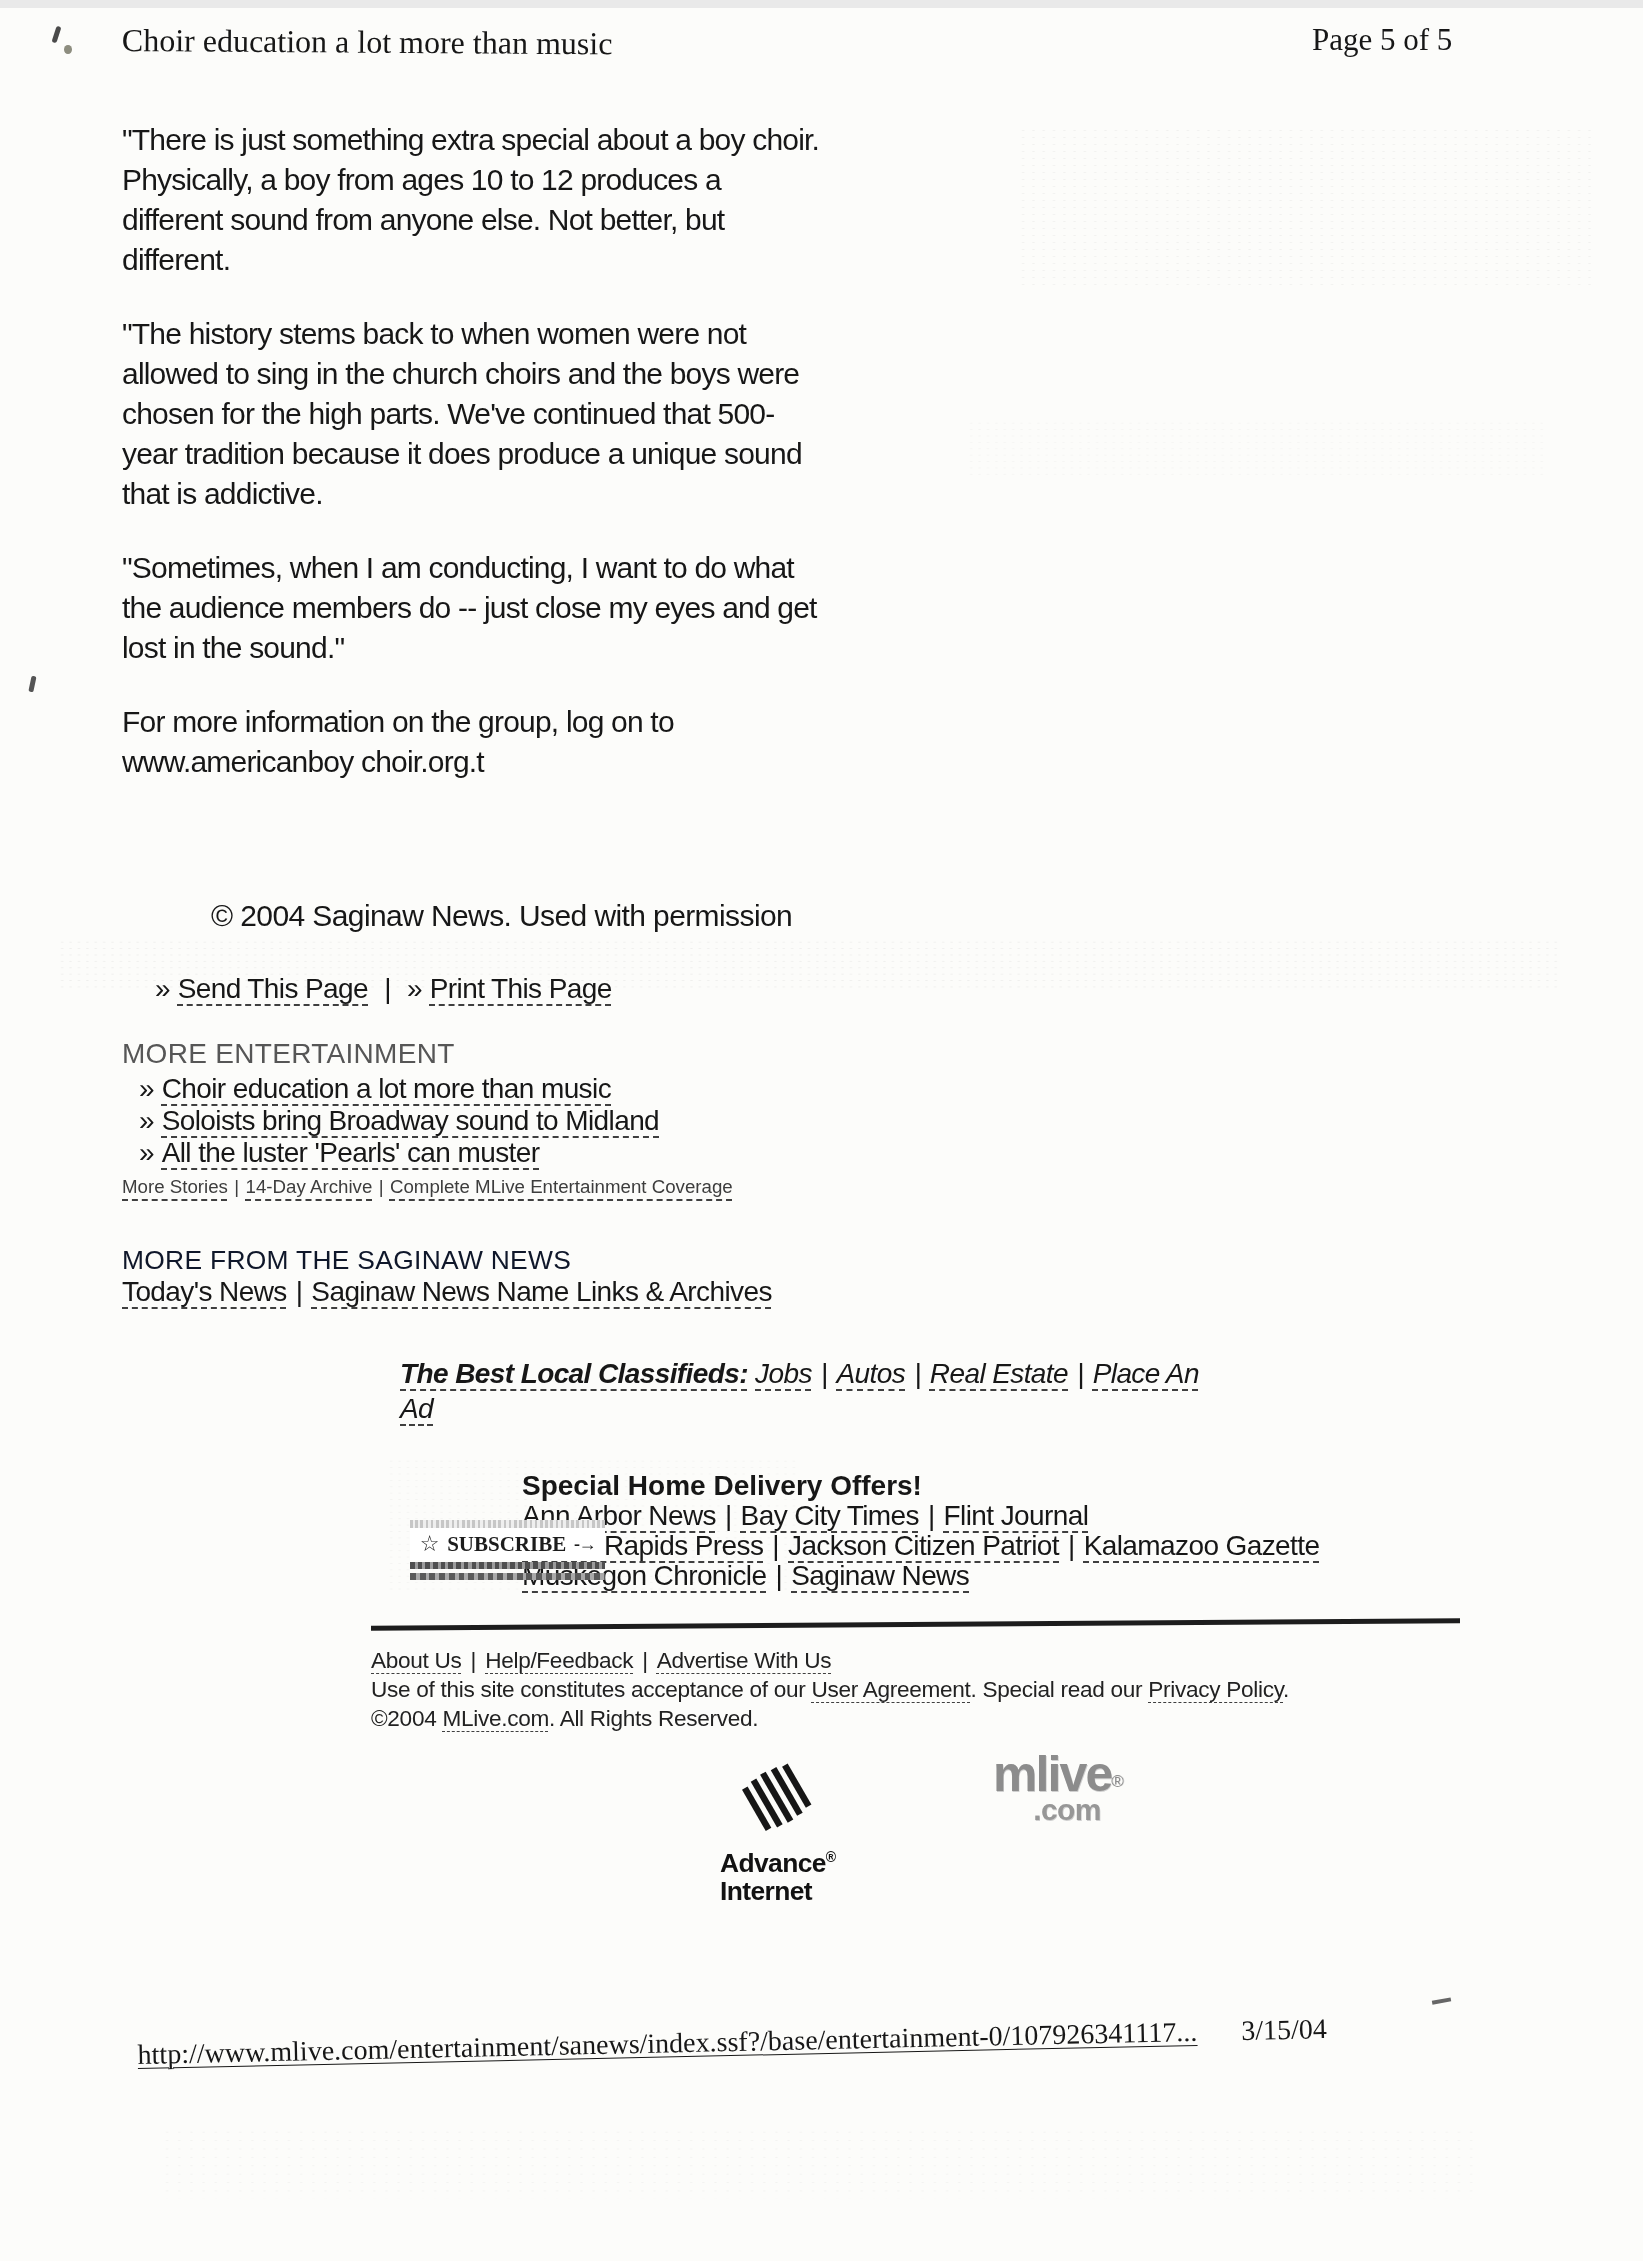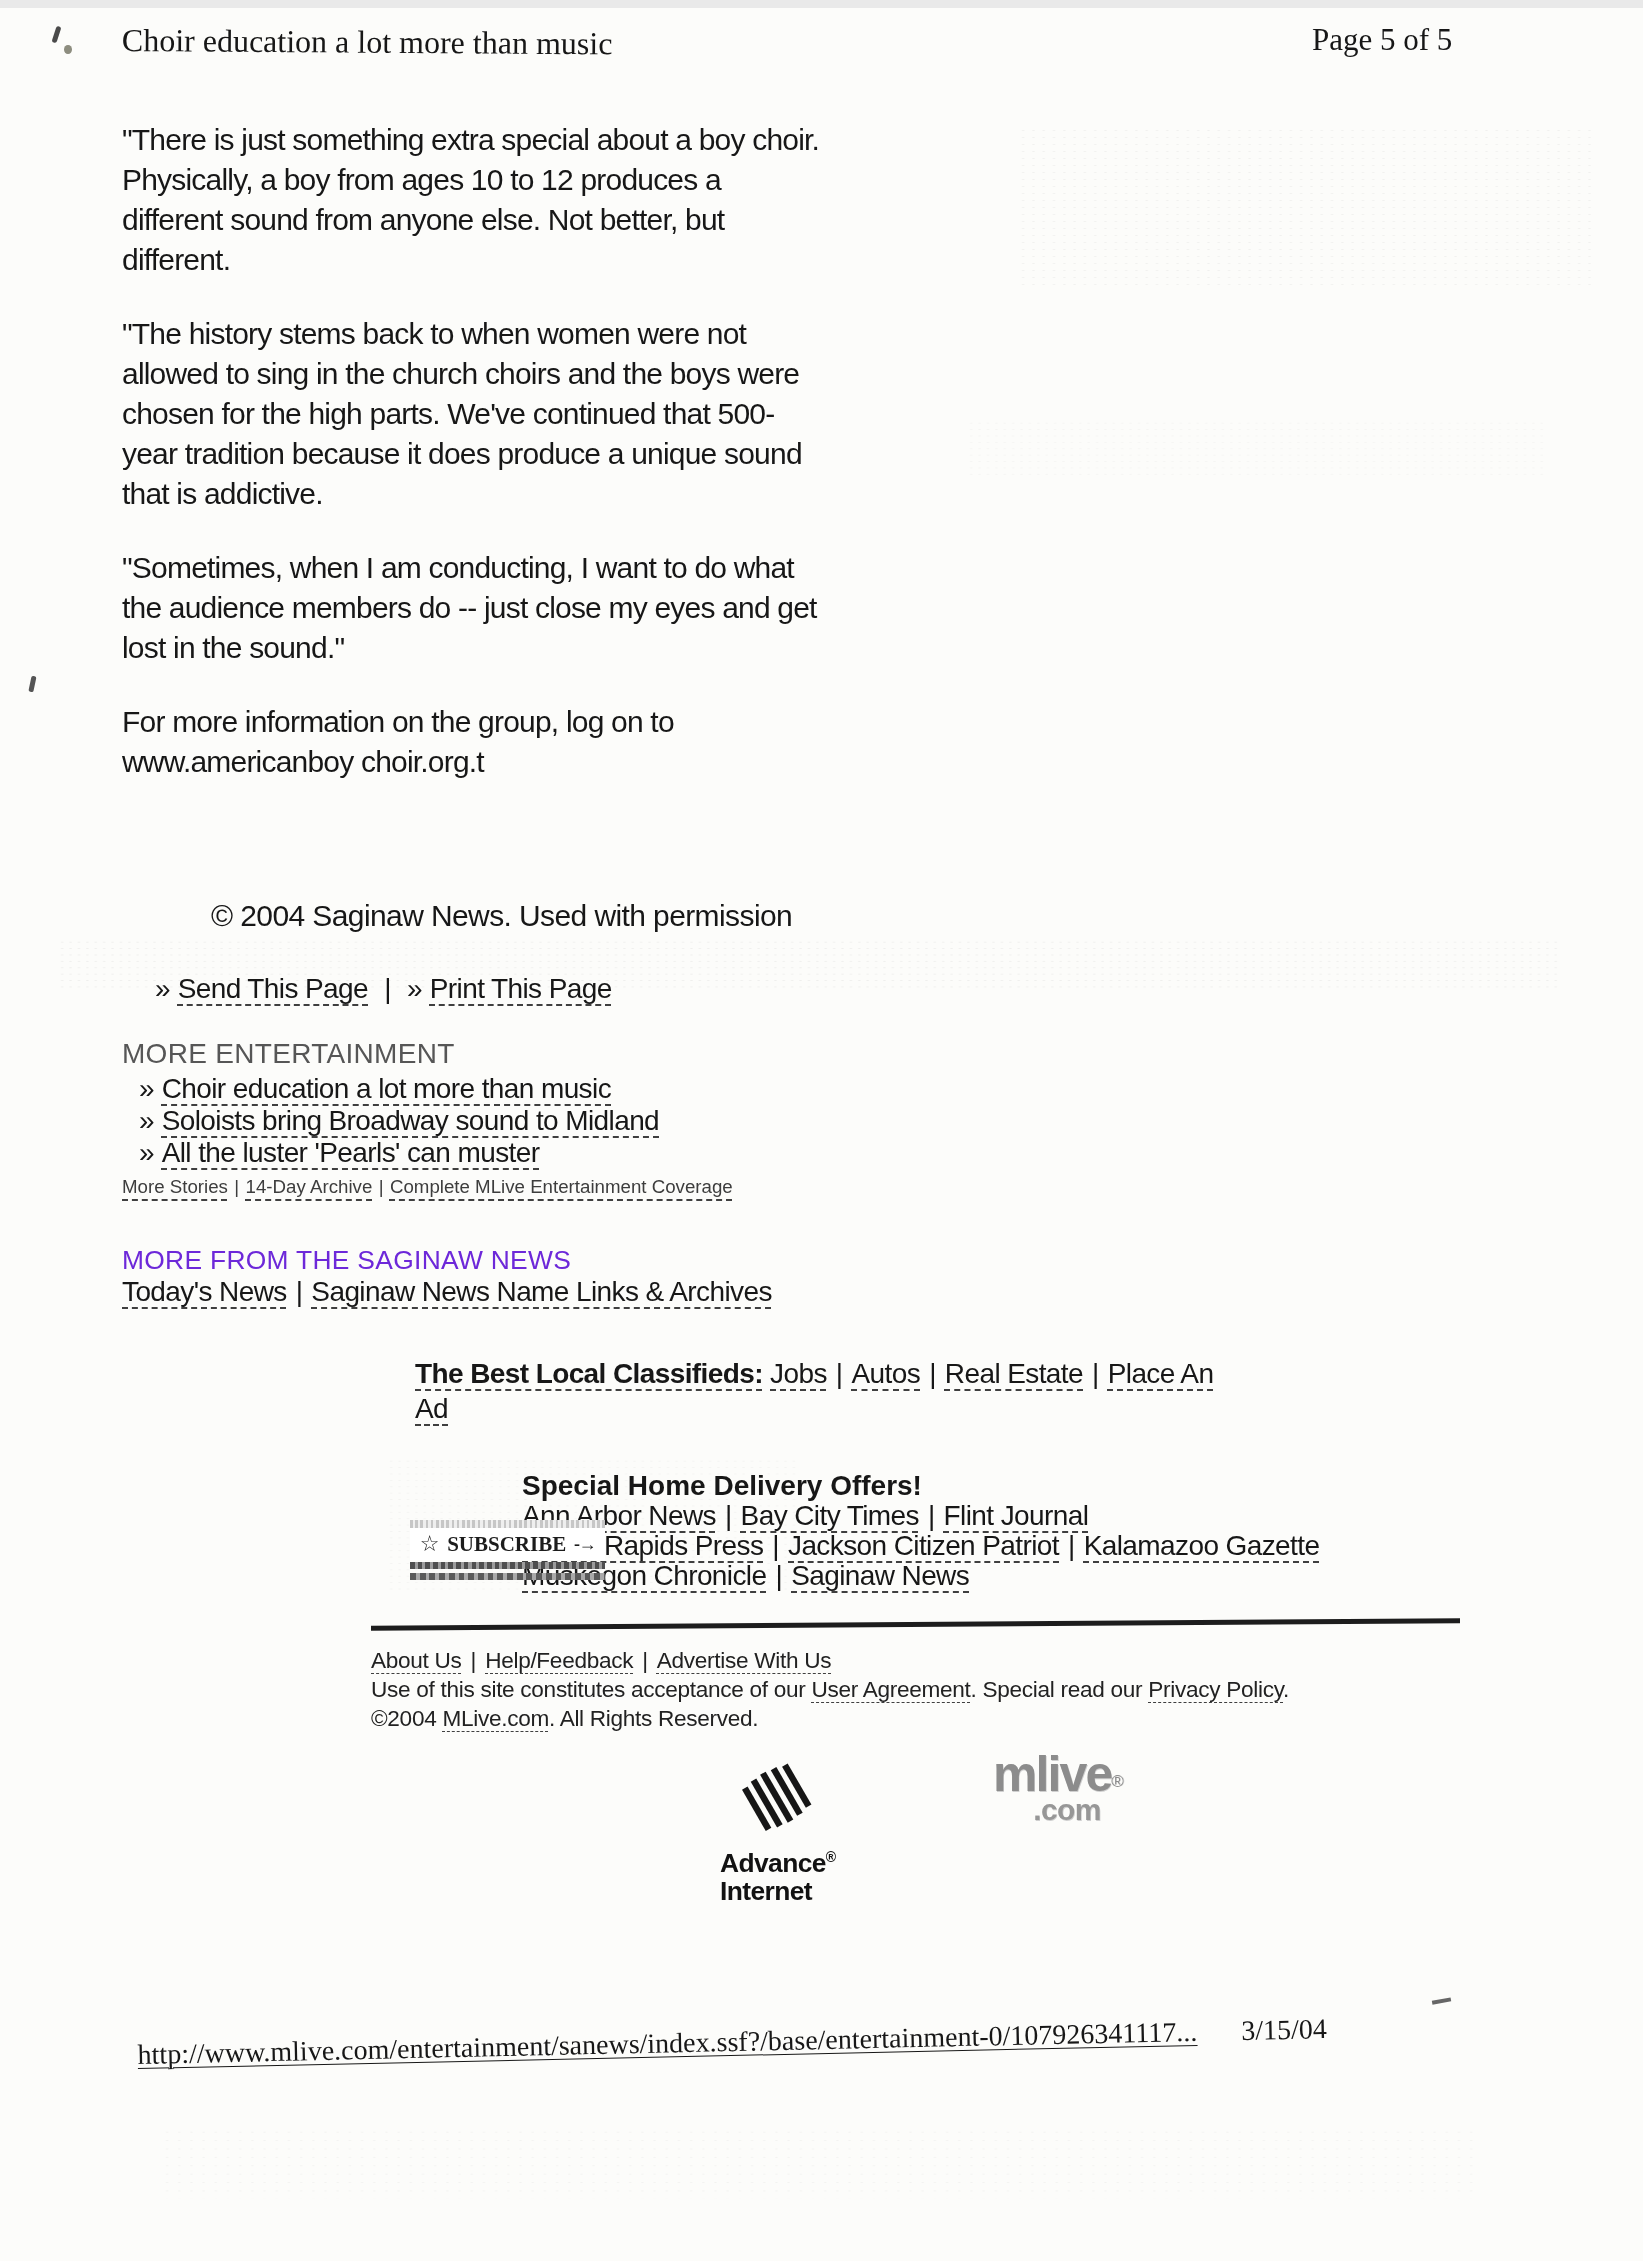--- a/index.html
+++ b/index.html
@@ -36,24 +36,24 @@
   .sep{margin:0 9px;}
   .blt{margin-right:7.7px;}
 
   .sendprint{left:155px;top:965px;width:825px;font-size:28px;letter-spacing:-0.6px;}
 
   .ent-head{left:122px;top:1030px;width:999px;font-size:28px;letter-spacing:0.3px;}
   .ent-item{left:139px;font-size:28px;letter-spacing:-0.6px;white-space:nowrap;}
   .stories{left:122px;top:1168px;width:896px;font-size:18.7px;color:#3d3d3d;}
   .stories .sep{margin:0 6.4px;}
 
-  .sag-head{left:122px;top:1237px;width:896px;font-size:26.4px;letter-spacing:0.3px;color:#6d28d9;}
+  .sag-head{left:122px;top:1237px;width:896px;font-size:26.4px;letter-spacing:0.3px;color:#0f172a;}
   .sag-links{left:122px;top:1268px;width:896px;font-size:28px;letter-spacing:-0.6px;}
 
-  .classifieds{left:415px;top:1348px;width:999px;font-size:28px;line-height:35px;letter-spacing:-0.6px;}
+  .classifieds{left:400px;top:1348px;width:999px;font-size:28px;line-height:35px;letter-spacing:-0.6px;font-style:italic;}
 
   .offers{left:522px;top:1463px;width:1002px;font-size:28px;line-height:30px;letter-spacing:-0.6px;}
   .offers .title{font-weight:bold;letter-spacing:0;}
 
   
   .subscribe{left:410px;top:1512px;width:195px;height:62px;cursor:pointer;}
   .sub-band{height:8.4px;background:repeating-linear-gradient(90deg,#c6c6c6 0 2.6px,#efefef 2.6px 5.2px);}
   .sub-face{height:32px;background:#fff;display:flex;align-items:center;justify-content:center;gap:7.7px;
     font-family:"Liberation Serif",serif;font-weight:bold;font-size:21px;color:#1c1c1c;}
   .sub-star{font-size:22px;font-weight:normal;}

